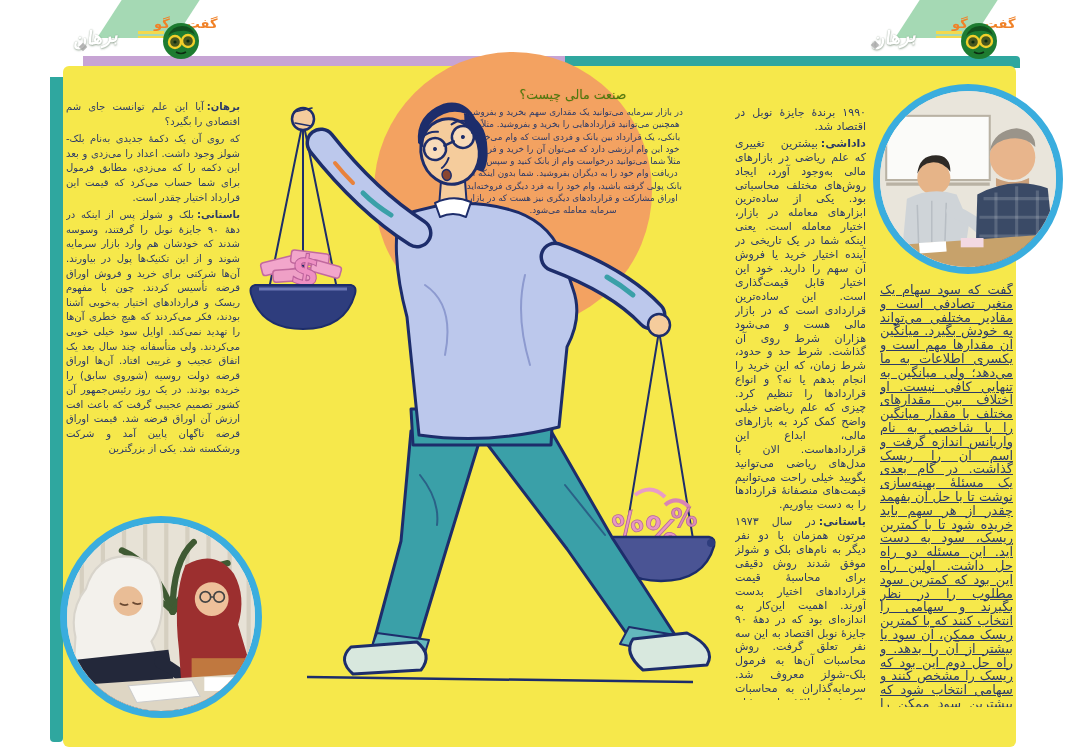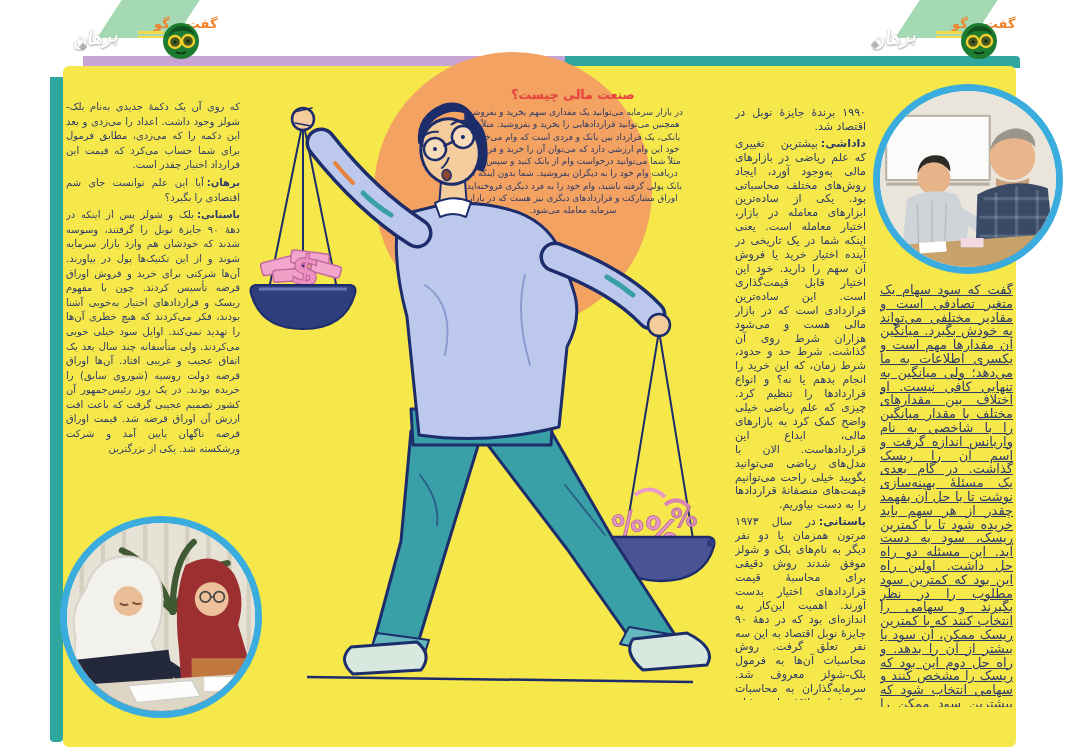--- a/index.html
+++ b/index.html
@@ -26,21 +26,21 @@
   
   .col{position:absolute;direction:rtl;text-align:justify;color:#2c3a68;overflow:hidden;}
   .col p{margin:0 0 3px 0;}
   .speaker{font-weight:bold;margin-left:3px;}
   .col-left{left:66px;top:100px;width:174px;height:428px;font-size:10px;line-height:14.6px;}
   .col-mid{left:735px;top:106px;width:131px;height:594px;font-size:11px;line-height:13.9px;}
   .col-right{left:880px;top:283px;width:133px;height:424px;font-size:13px;line-height:13.8px;text-decoration:underline;}
   
   .orange-circle{position:absolute;left:374px;top:52px;width:278px;height:278px;border-radius:50%;background:#f3a261;}
   .info-box{position:absolute;left:462px;top:87px;width:222px;direction:rtl;text-align:center;z-index:3;}
-  .info-box .info-title{font-size:12.5px;font-weight:bold;color:#ef4444;margin:0 0 4px 0;text-shadow:0 0 1px rgba(150,80,20,.5);}
+  .info-box .info-title{font-size:12.5px;font-weight:normal;color:#4d7c0f;margin:0 0 4px 0;text-shadow:0 0 1px rgba(150,80,20,.5);}
   .info-box .info-body{font-size:8.8px;line-height:12.3px;color:#2c3a68;margin:0;}
   
   .illus{position:absolute;left:215px;top:55px;width:520px;height:650px;z-index:4;}
   
   .photo{position:absolute;border-radius:50%;border:7px solid #3aadde;overflow:hidden;background:#e9e5db;z-index:5;}
   .photo-men{left:873px;top:84px;width:176px;height:176px;}
   .photo-women{left:60px;top:516px;width:188px;height:188px;}
   .photo svg{display:block;width:100%;height:100%;}
 </style>
 </head>
@@ -101,22 +101,22 @@
   </div>
 
   <div class="orange-circle"></div>
 
   <div class="info-box">
     <p class="info-title">صنعت مالی چیست؟</p>
     <p class="info-body">در بازار سرمایه می‌توانید یک مقداری سهم بخرید و بفروشید. همچنین می‌توانید قراردادهایی را بخرید و بفروشید. مثلاً وام بانکی، یک قرارداد بین بانک و فردی است که وام می‌خواهد. خود این وام ارزشی دارد که می‌توان آن را خرید و فروخت. مثلاً شما می‌توانید درخواست وام از بانک کنید و سپس نوبت دریافت وام خود را به دیگران بفروشید. شما بدون اینکه از بانک پولی گرفته باشید، وام خود را به فرد دیگری فروخته‌اید. اوراق مشارکت و قراردادهای دیگری نیز هست که در بازار سرمایه معامله می‌شود.</p>
   </div>
 
   <div class="col col-left">
+    <p><b class="speaker">برهان:</b><span>آیا این علم توانست جای شم اقتصادی را بگیرد؟</span></p>
     <p><span>که روی آن یک دکمهٔ جدیدی به‌نام بلک-شولز وجود داشت. اعداد را می‌زدی و بعد این دکمه را که می‌زدی، مطابق فرمول برای شما حساب می‌کرد که قیمت این قرارداد اختیار چقدر است.</span></p>
-    <p><b class="speaker">برهان:</b><span>آیا این علم توانست جای شم اقتصادی را بگیرد؟</span></p>
     <p><b class="speaker">باستانی:</b><span>بلک و شولز پس از اینکه در دهۀ ۹۰ جایزهٔ نوبل را گرفتند، وسوسه شدند که خودشان هم وارد بازار سرمایه شوند و از این تکنیک‌ها پول در بیاورند. آن‌ها شرکتی برای خرید و فروش اوراق قرضه تأسیس کردند. چون با مفهوم ریسک و قراردادهای اختیار به‌خوبی آشنا بودند، فکر می‌کردند که هیچ خطری آن‌ها را تهدید نمی‌کند. اوایل سود خیلی خوبی می‌کردند. ولی متأسفانه چند سال بعد یک اتفاق عجیب و غریبی افتاد. آن‌ها اوراق قرضه دولت روسیه (شوروی سابق) را خریده بودند. در یک روز رئیس‌جمهور آن کشور تصمیم عجیبی گرفت که باعث افت ارزش آن اوراق قرضه شد. قیمت اوراق قرضه ناگهان پایین آمد و شرکت ورشکسته شد. یکی از بزرگترین</span></p>
   </div>
 
   <div class="col col-mid">
     <p><span>۱۹۹۰ برندهٔ جایزهٔ نوبل در اقتصاد شد.</span></p>
     <p><b class="speaker">داداشی:</b><span>بیشترین تغییری که علم ریاضی در بازارهای مالی به‌وجود آورد، ایجاد روش‌های مختلف محاسباتی بود. یکی از ساده‌ترین ابزارهای معامله در بازار، اختیار معامله است. یعنی اینکه شما در یک تاریخی در آینده اختیار خرید یا فروش آن سهم را دارید. خود این اختیار قابل قیمت‌گذاری است. این ساده‌ترین قراردادی است که در بازار مالی هست و می‌شود هزاران شرط روی آن گذاشت. شرط حد و حدود، شرط زمان، که این خرید را انجام بدهم یا نه؟ و انواع قراردادها را تنظیم کرد. چیزی که علم ریاضی خیلی واضح کمک کرد به بازارهای مالی، ابداع این قراردادهاست. الان با مدل‌های ریاضی می‌توانید بگویید خیلی راحت می‌توانیم قیمت‌های منصفانهٔ قراردادها را به دست بیاوریم.</span></p>
     <p><b class="speaker">باستانی:</b><span>در سال ۱۹۷۳ مرتون همزمان با دو نفر دیگر به نام‌های بلک و شولز موفق شدند روش دقیقی برای محاسبهٔ قیمت قراردادهای اختیار بدست آورند. اهمیت این‌کار به اندازه‌ای بود که در دهۀ ۹۰ جایزهٔ نوبل اقتصاد به این سه نفر تعلق گرفت. روش محاسبات آن‌ها به فرمول بلک-شولز معروف شد. سرمایه‌گذاران به محاسبات بلک-شولز علاقهٔ زیادی نشان دادند و بازار معاملهٔ قراردادها شکل گرفت. این محاسبات آن‌قدر اهمیت پیدا کرد که ماشین‌حساب‌هایی ساخته شد</span></p>
   </div>
 
   <div class="col col-right">

